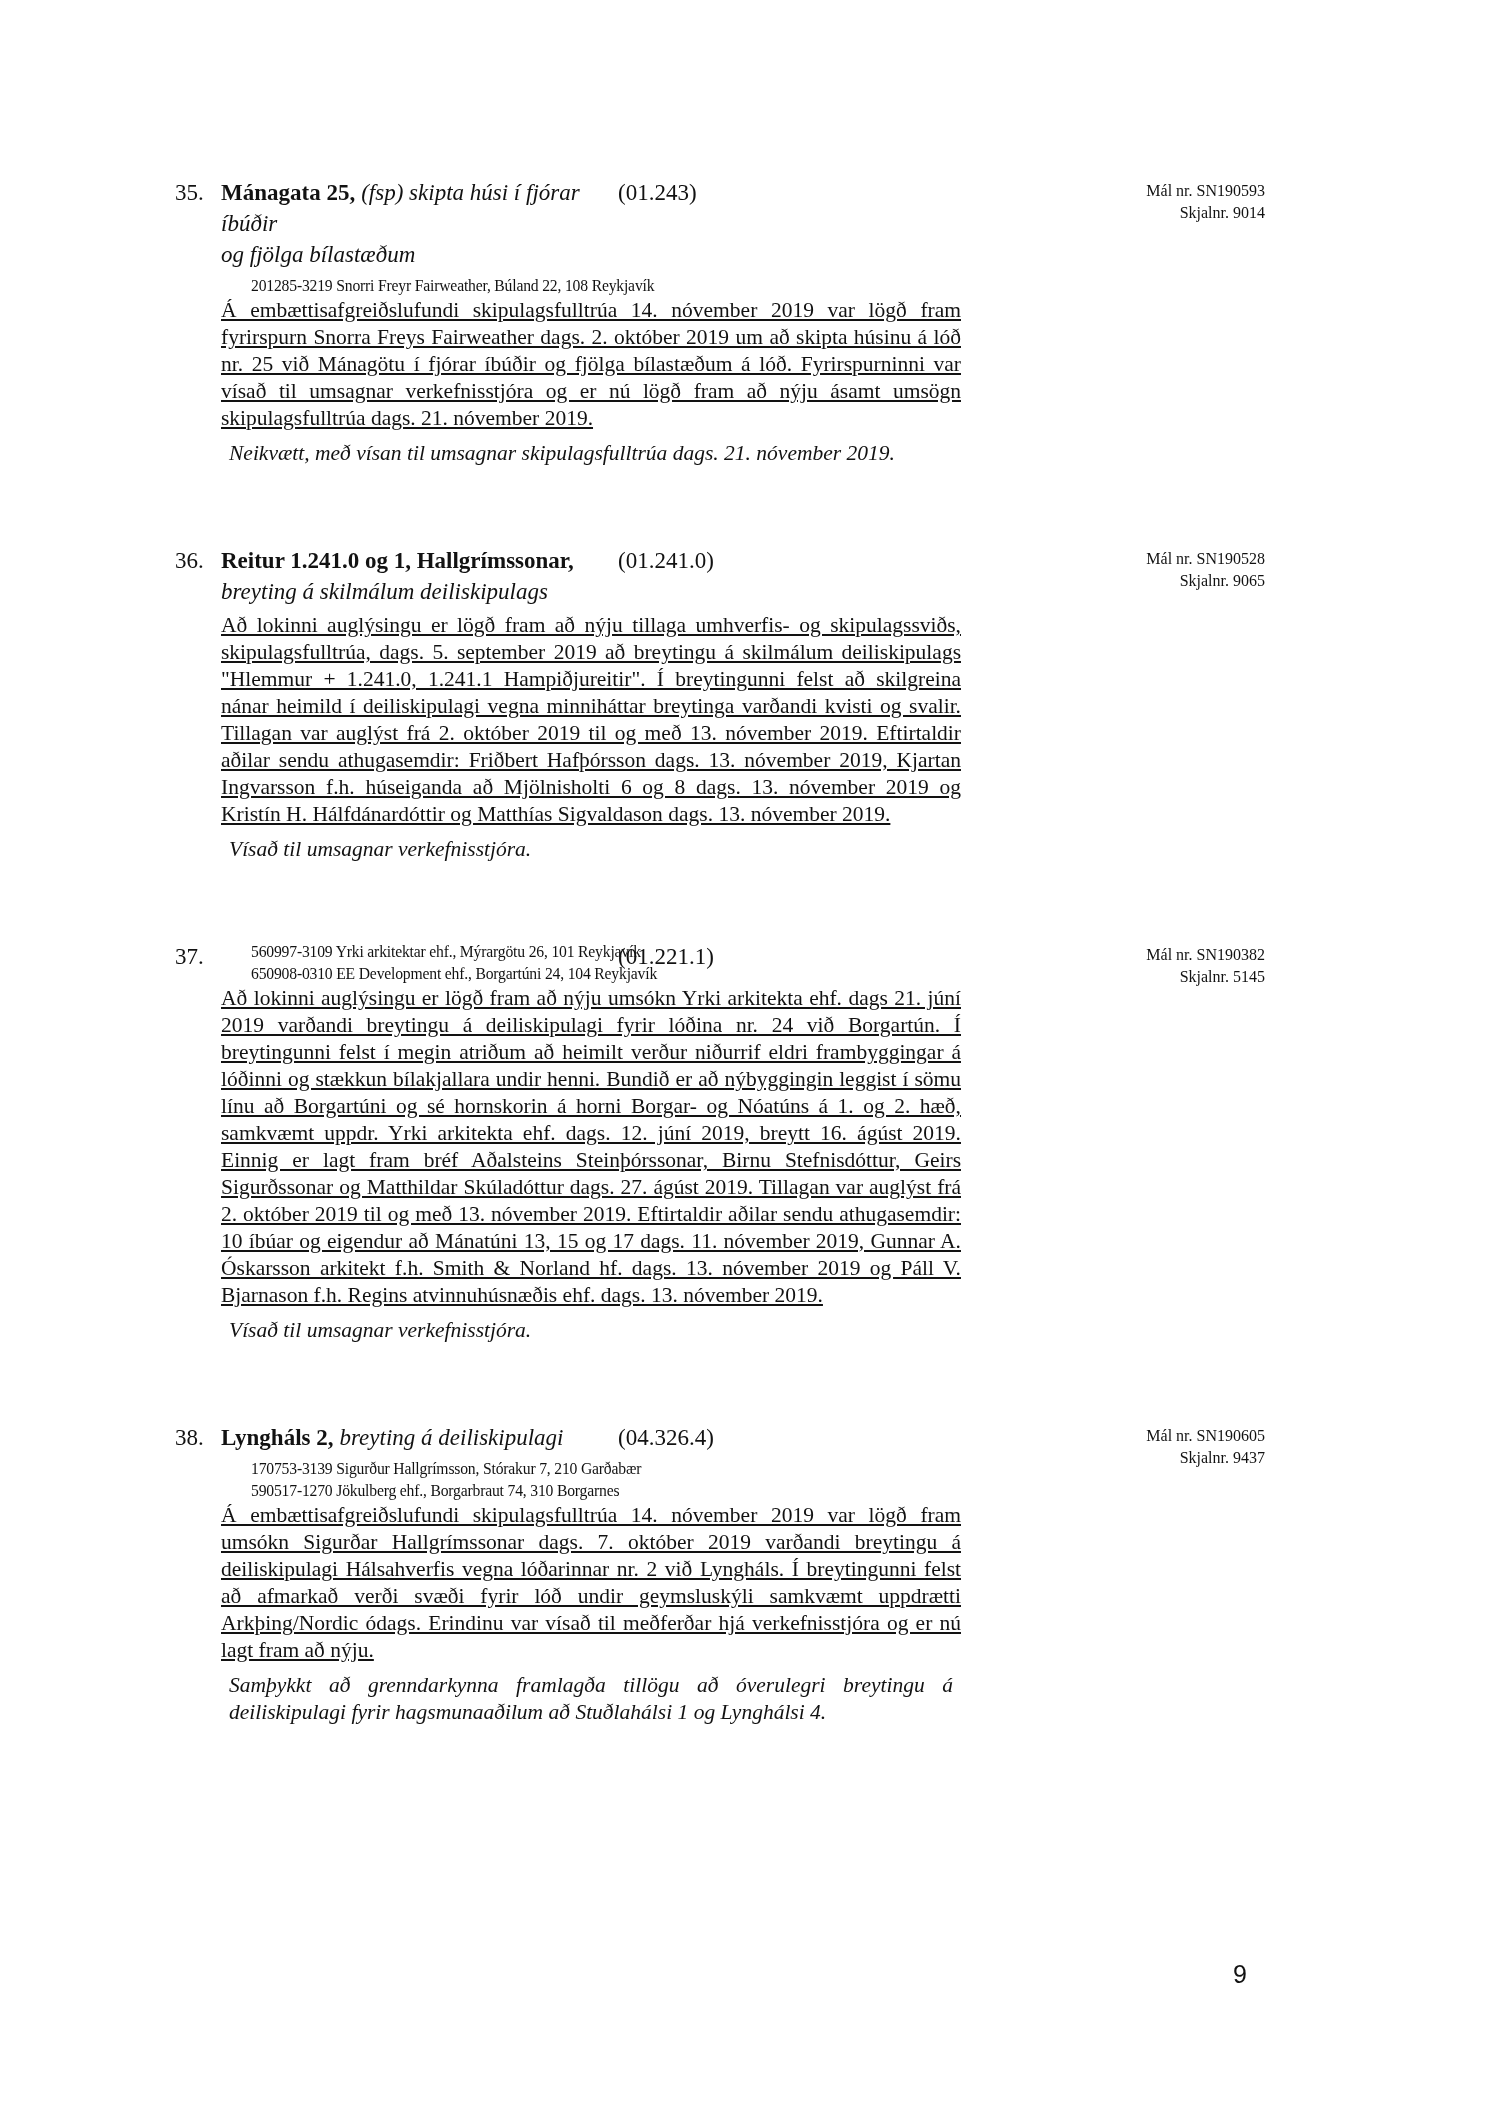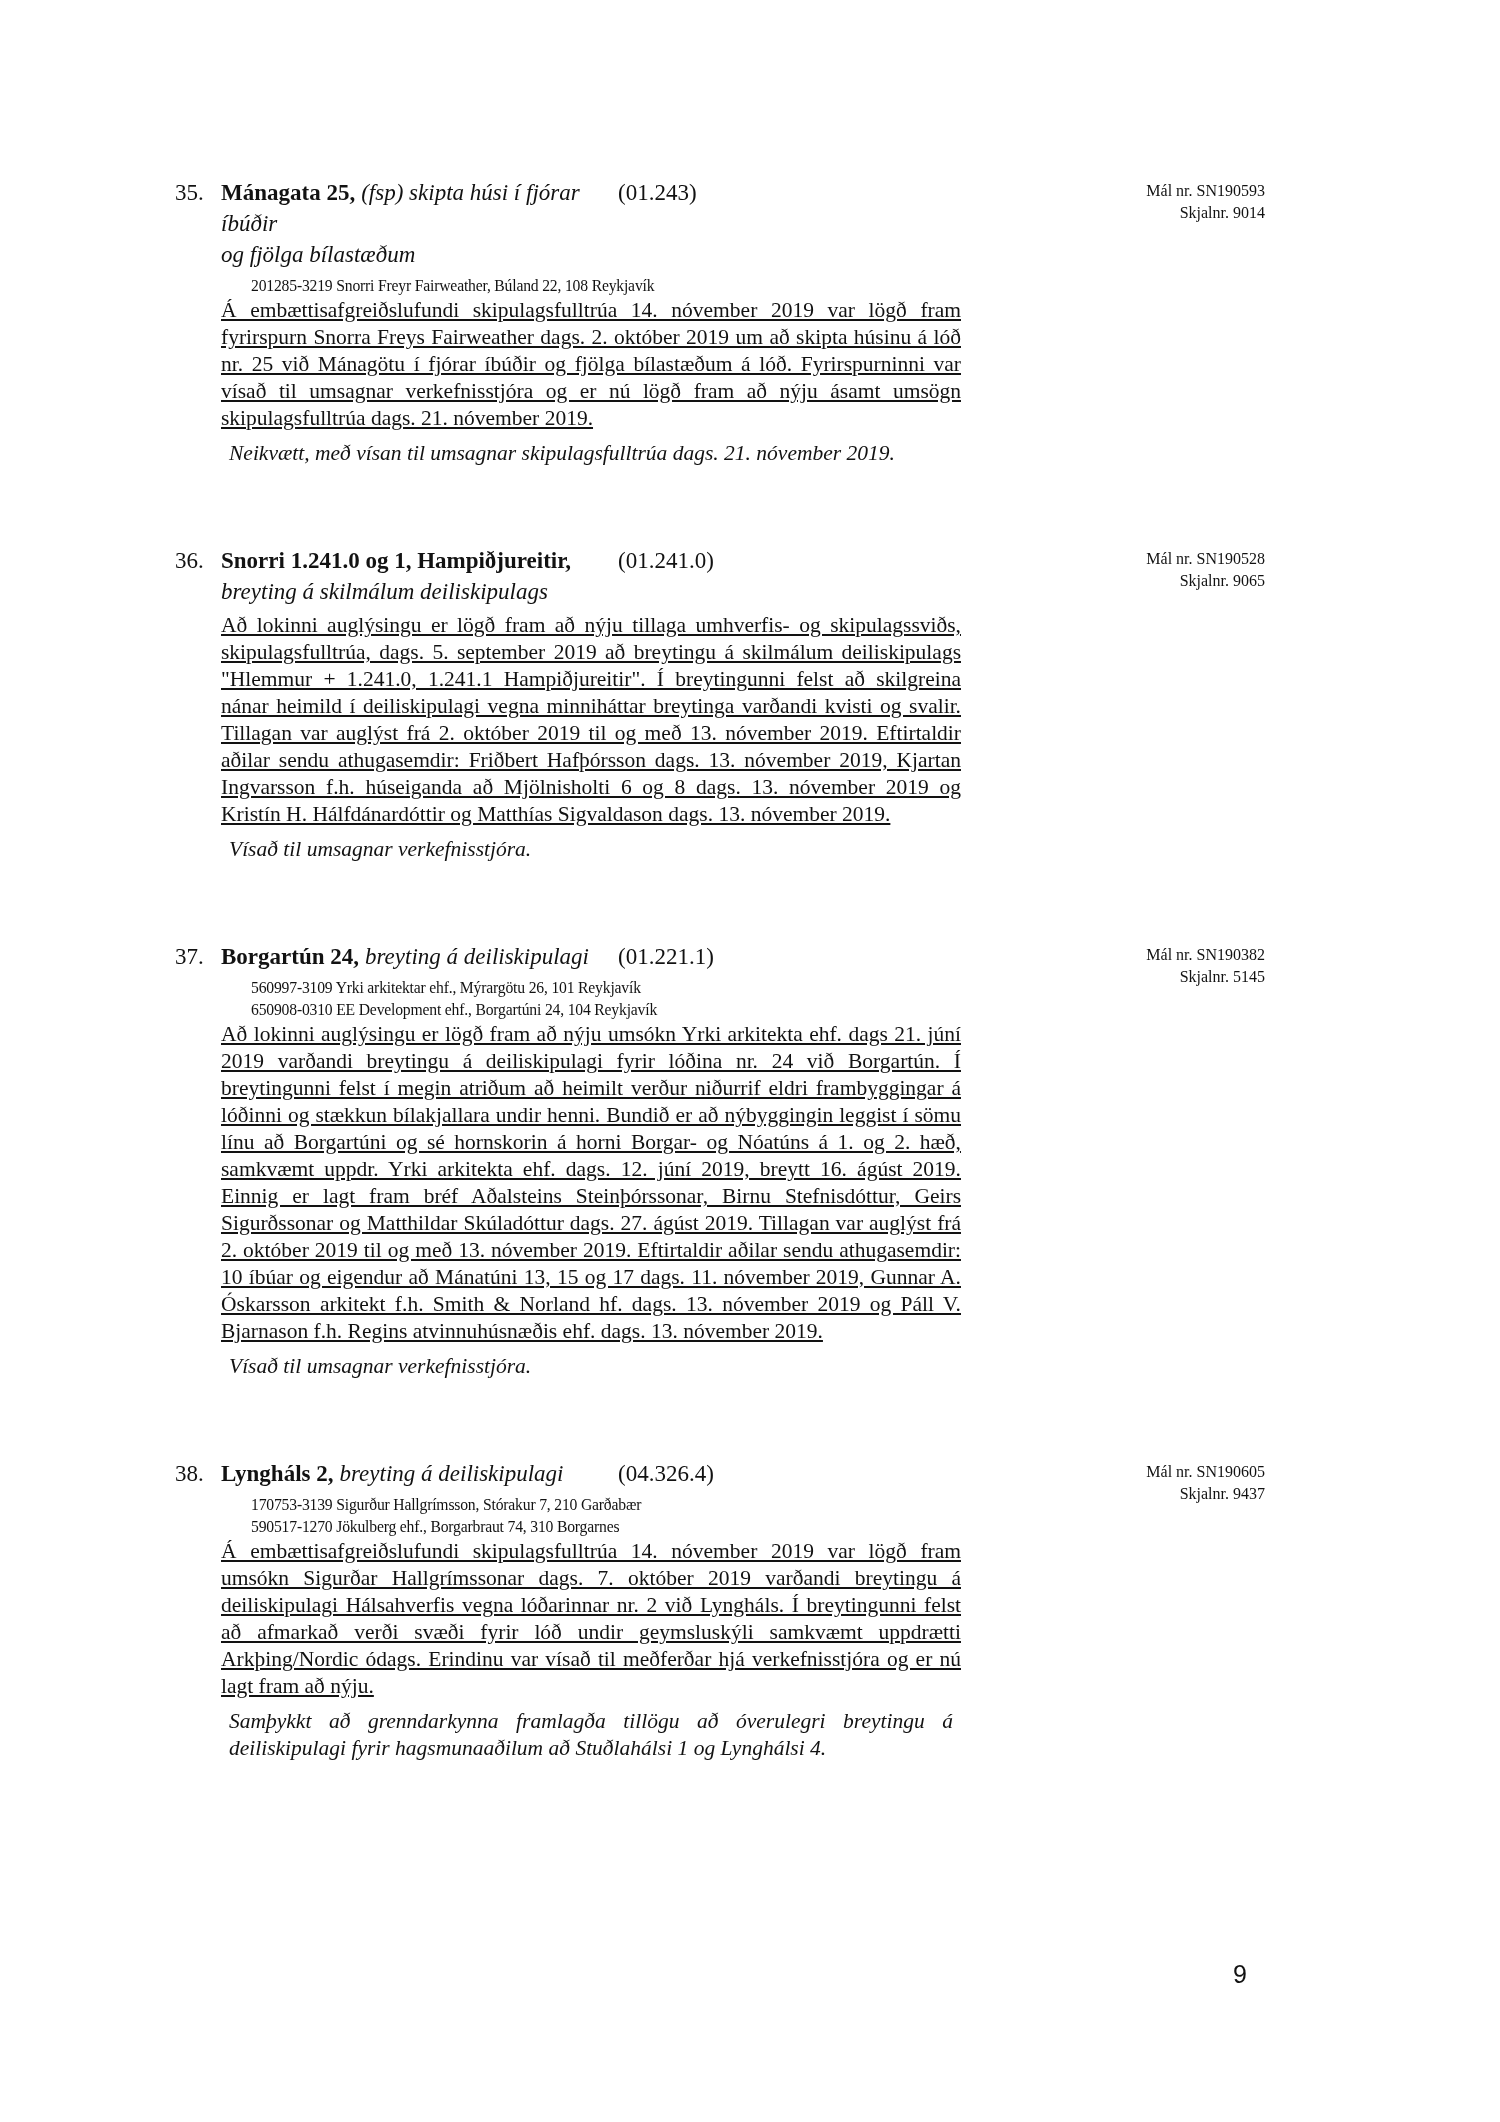--- a/index.html
+++ b/index.html
@@ -110,21 +110,21 @@
         <p class="body-text">Á embættisafgreiðslufundi skipulagsfulltrúa 14. nóvember 2019 var lögð fram fyrirspurn Snorra Freys Fairweather dags. 2. október 2019 um að skipta húsinu á lóð nr. 25 við Mánagötu í fjórar íbúðir og fjölga bílastæðum á lóð. Fyrirspurninni var vísað til umsagnar verkefnisstjóra og er nú lögð fram að nýju ásamt umsögn skipulagsfulltrúa dags. 21. nóvember 2019.</p>
         <p class="decision">Neikvætt, með vísan til umsagnar skipulagsfulltrúa dags. 21. nóvember 2019.</p>
 
       </div>
     </section>
 
     <section class="item">
       <div class="item-header">
         <span class="item-number">36.</span>
         <div class="item-title">
-          <span class="t-bold">Snorri 1.241.0 og 1, Hampiðjureitir,</span>
+          <span class="t-bold">Reitur 1.241.0 og 1, Hallgrímssonar,</span>
           <div class="t-line2">breyting á skilmálum deiliskipulags</div>
         </div>
         <span class="case-code">(01.241.0)</span>
         <div class="meta">
           <div>Mál nr. SN190528</div>
           <div>Skjalnr. 9065</div>
         </div>
       </div>
       <div class="item-body">
         <div class="registrants">
@@ -133,24 +133,20 @@
         </div>
         <p class="body-text">Að lokinni auglýsingu er lögð fram að nýju tillaga umhverfis- og skipulagssviðs, skipulagsfulltrúa, dags. 5. september 2019 að breytingu á skilmálum deiliskipulags "Hlemmur + 1.241.0, 1.241.1 Hampiðjureitir". Í breytingunni felst að skilgreina nánar heimild í deiliskipulagi vegna minniháttar breytinga varðandi kvisti og svalir. Tillagan var auglýst frá 2. október 2019 til og með 13. nóvember 2019. Eftirtaldir aðilar sendu athugasemdir: Friðbert Hafþórsson dags. 13. nóvember 2019, Kjartan Ingvarsson f.h. húseiganda að Mjölnisholti 6 og 8 dags. 13. nóvember 2019 og Kristín H. Hálfdánardóttir og Matthías Sigvaldason dags. 13. nóvember 2019.</p>
         <p class="decision">Vísað til umsagnar verkefnisstjóra.</p>
 
       </div>
     </section>
 
     <section class="item">
       <div class="item-header">
         <span class="item-number">37.</span>
-        <div class="item-title">
-          <span class="t-bold">Borgartún 24,</span><span class="t-italic">breyting á deiliskipulagi</span>
-          
-        </div>
         <span class="case-code">(01.221.1)</span>
         <div class="meta">
           <div>Mál nr. SN190382</div>
           <div>Skjalnr. 5145</div>
         </div>
       </div>
       <div class="item-body">
         <div class="registrants">
           <div class="registrant">560997-3109 Yrki arkitektar ehf., Mýrargötu 26, 101 Reykjavík</div>
           <div class="registrant">650908-0310 EE Development ehf., Borgartúni 24, 104 Reykjavík</div>

